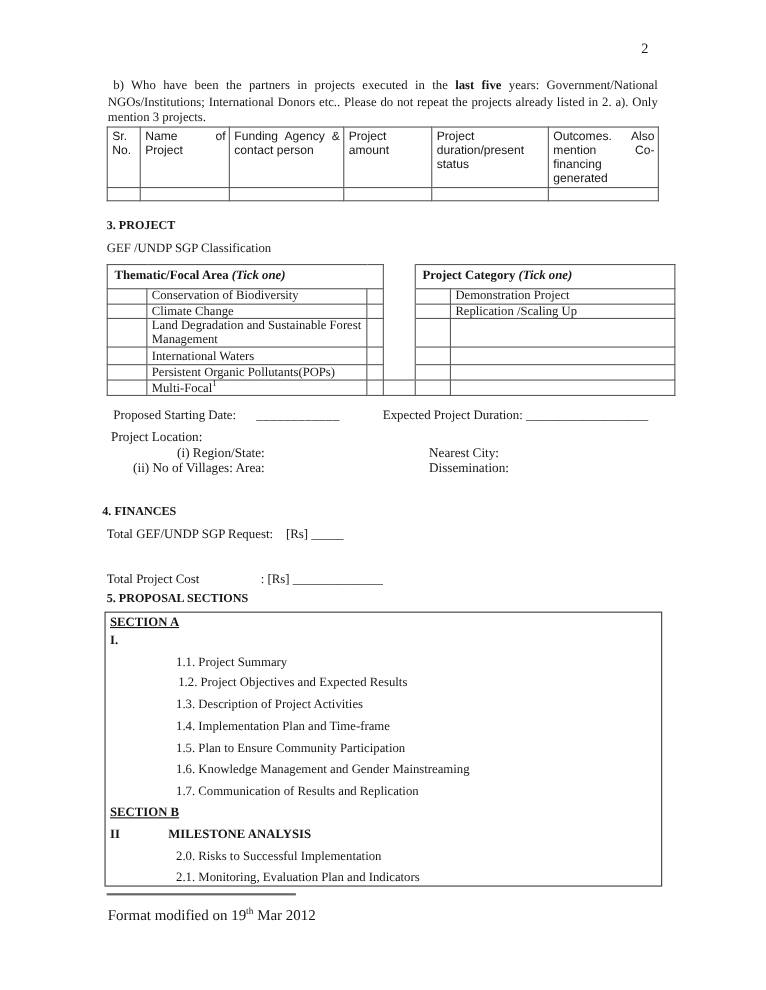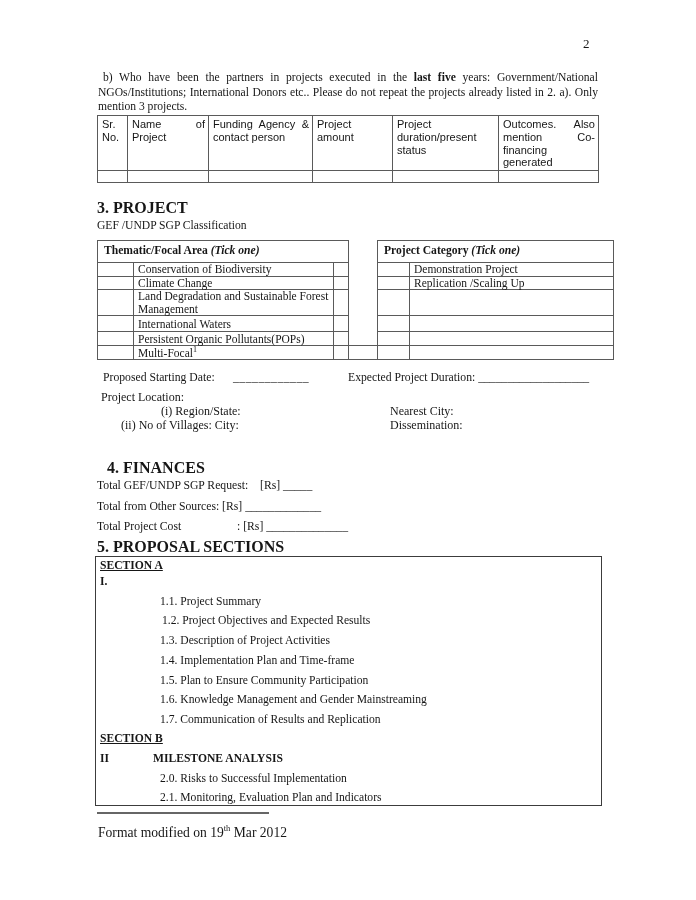--- a/index.html
+++ b/index.html
@@ -22,21 +22,21 @@
 
   
   .ptable { top:115px; left:97px; width:501px; border-collapse:collapse; table-layout:fixed;
     font-family:"Liberation Sans", sans-serif; font-size:11px; line-height:12.8px; }
   .ptable th, .ptable td { border:1px solid #5a5a5a; vertical-align:top; padding:2px 3px 1px 4px;
     font-weight:normal; text-align:justify; }
   .ptable tr.hdr { height:50px; }
   .ptable tr.blank { height:12px; }
 
   
-  .h-bold { font-size:16px; font-weight:bold; }
+  .h-bold { font-size:11px; font-weight:bold; }
   .sec3 { top:199px; left:97px; }
   .gefline { top:219px; left:97px; font-size:11.6px; }
 
   
   .ctable { top:240px; left:97px; border-collapse:collapse; table-layout:fixed; width:516px;
     font-size:11.5px; line-height:12.6px; }
   .ctable td { border:1px solid #5a5a5a; vertical-align:middle; padding:0 4px; }
   .ctable td.gap { border-top:none; border-bottom:none; }
   .ctable tr.lastrow td.gap { border:1px solid #5a5a5a; }
   .ctable td.chead { font-weight:bold; font-size:11.6px; padding-left:6px; }
@@ -53,21 +53,21 @@
   .dates-start-label { top:371px; left:103px; }
   .dates-start-blank { top:371px; left:233px; letter-spacing:.5px; }
   .dates-dur { top:371px; left:348px; }
   .loc-label { top:390px; left:101px; font-size:12px; }
   .loc-region { top:404px; left:125px; font-size:12px;margin-left:36px; }
   .loc-city { top:404px; left:390px; font-size:12px; }
   .loc-villages { top:418px; left:121px; font-size:12px; }
   .loc-diss { top:418px; left:390px; font-size:12px; }
 
   
-  .sec4 { top:459px; left:107px; }
+  .sec4 { top:459px; left:93px; }
   .fin1 { top:479px; left:97px; width:330px; }
   .fin1 .val { position:absolute; left:163px; top:0; }
   .fin2 { top:500px; left:97px; }
   .fin3 { top:520px; left:97px; width:330px; }
   .fin3 .val { position:absolute; left:140px; top:0; }
   .sec5 { top:538px; left:97px; }
 
   
   .pbox { top:556px; left:95px; width:507px; height:250px; border:1.5px solid #3c3c3c; }
   .pbox .line { position:absolute; font-size:11.6px; white-space:nowrap; }
@@ -186,26 +186,25 @@
   </tbody>
     </table>
 
   <div class="abs t115 dates-start-label">Proposed Starting Date:</div>
   <div class="abs t115 dates-start-blank">____________</div>
   <div class="abs t115 dates-dur"><span>Expected Project Duration: </span><span>___________________</span></div>
 
   <div class="abs loc-label">Project Location:</div>
   <div class="abs loc-region">(i) Region/State:</div>
   <div class="abs loc-city">Nearest City:</div>
-  <div class="abs loc-villages">(ii) No of Villages: City:</div>
+  <div class="abs loc-villages">(ii) No of Villages: Area:</div>
   <div class="abs loc-diss">Dissemination:</div>
 
   <div class="abs h-bold sec4">4. FINANCES</div>
   <div class="abs t115 fin1"><span>Total GEF/UNDP SGP Request:</span><span class="val">[Rs] _____</span></div>
-  <div class="abs t115 fin2">Total from Other Sources: [Rs] _____________</div>
   <div class="abs t115 fin3"><span>Total Project Cost</span><span class="val">: [Rs] ______________</span></div>
 
   <div class="abs h-bold sec5">5. PROPOSAL SECTIONS</div>
 
   <div class="abs pbox">
     <div class="line sec-title" style="left:4px; top:2px;">SECTION A</div>
     <div class="line numeral" style="left:4px; top:18px;">I.</div>
     <div class="line" style="left:64px; top:38px;text-align:center;">1.1. Project Summary</div>
     <div class="line" style="left:66px; top:57px;">1.2. Project Objectives and Expected Results</div>
     <div class="line" style="left:64px; top:77px;">1.3. Description of Project Activities</div>

